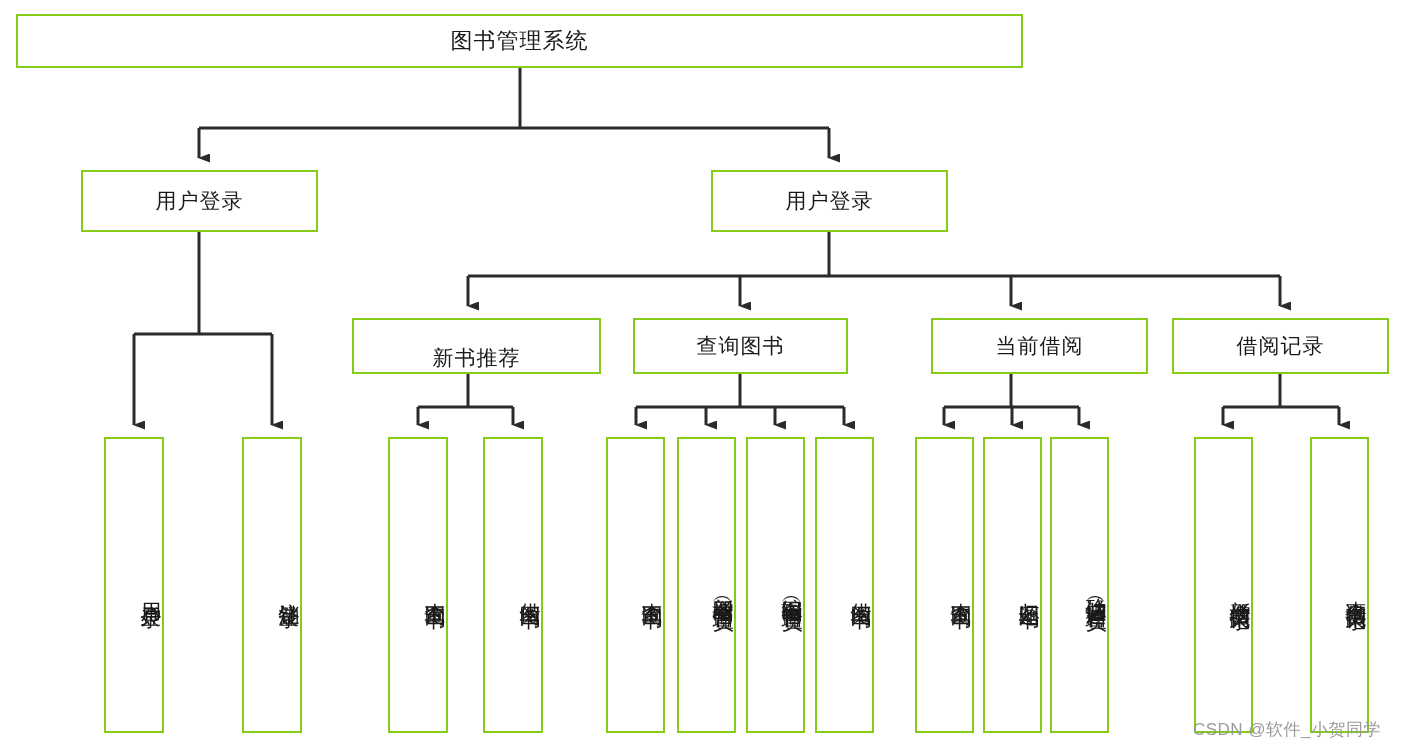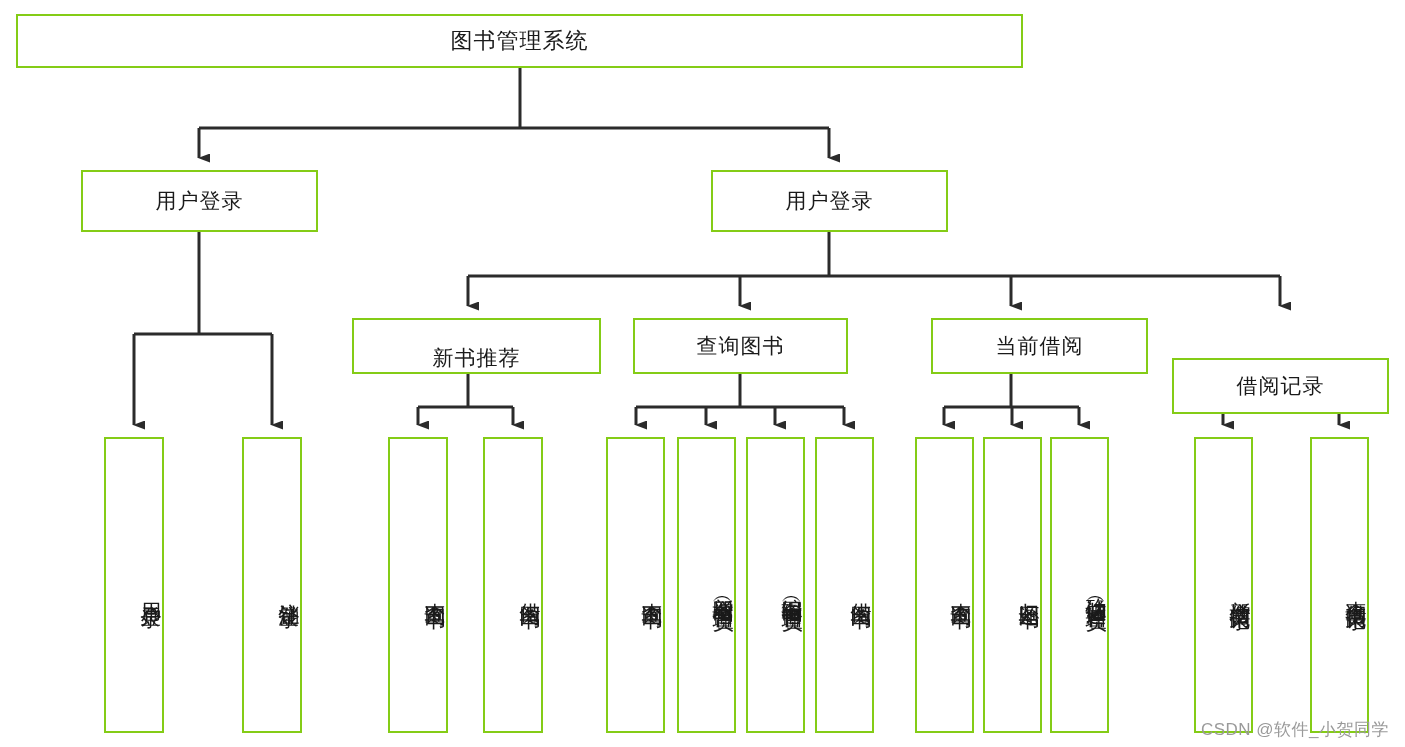--- a/index.html
+++ b/index.html
@@ -52,21 +52,21 @@
   svg#wires {
     position: absolute;
     left: 0;
     top: 0;
     width: 1405px;
     height: 747px;
     pointer-events: none;
   }
   .watermark {
     position: absolute;
-    right: 16px;
+    right: 24px;
     bottom: 6px;
     font-size: 17px;
     color: #9a9a9a;
     letter-spacing: 0.5px;
     white-space: nowrap;
   }
 </style>
 </head>
 <body>
 
@@ -135,21 +135,21 @@
 
   <div class="node h" style="left:352px; top:318px; width:249px; height:56px;align-items:flex-end;">
     <span>新书推荐</span>
   </div>
   <div class="node h" style="left:633px; top:318px; width:215px; height:56px;">
     <span>查询图书</span>
   </div>
   <div class="node h" style="left:903px; top:318px; width:217px; height:56px;margin-left:28px;">
     <span>当前借阅</span>
   </div>
-  <div class="node h" style="left:1172px; top:318px; width:217px; height:56px;margin-top:40px;">
+  <div class="node h" style="left:1172px; top:318px; width:217px; height:56px;">
     <span>借阅记录</span>
   </div>
 
   <div class="node v" style="left:104px; top:437px; width:60px; height:296px;">
     <span>用户登录</span>
   </div>
   <div class="node v" style="left:242px; top:437px; width:60px; height:296px;">
     <span>注销登录</span>
   </div>
 

